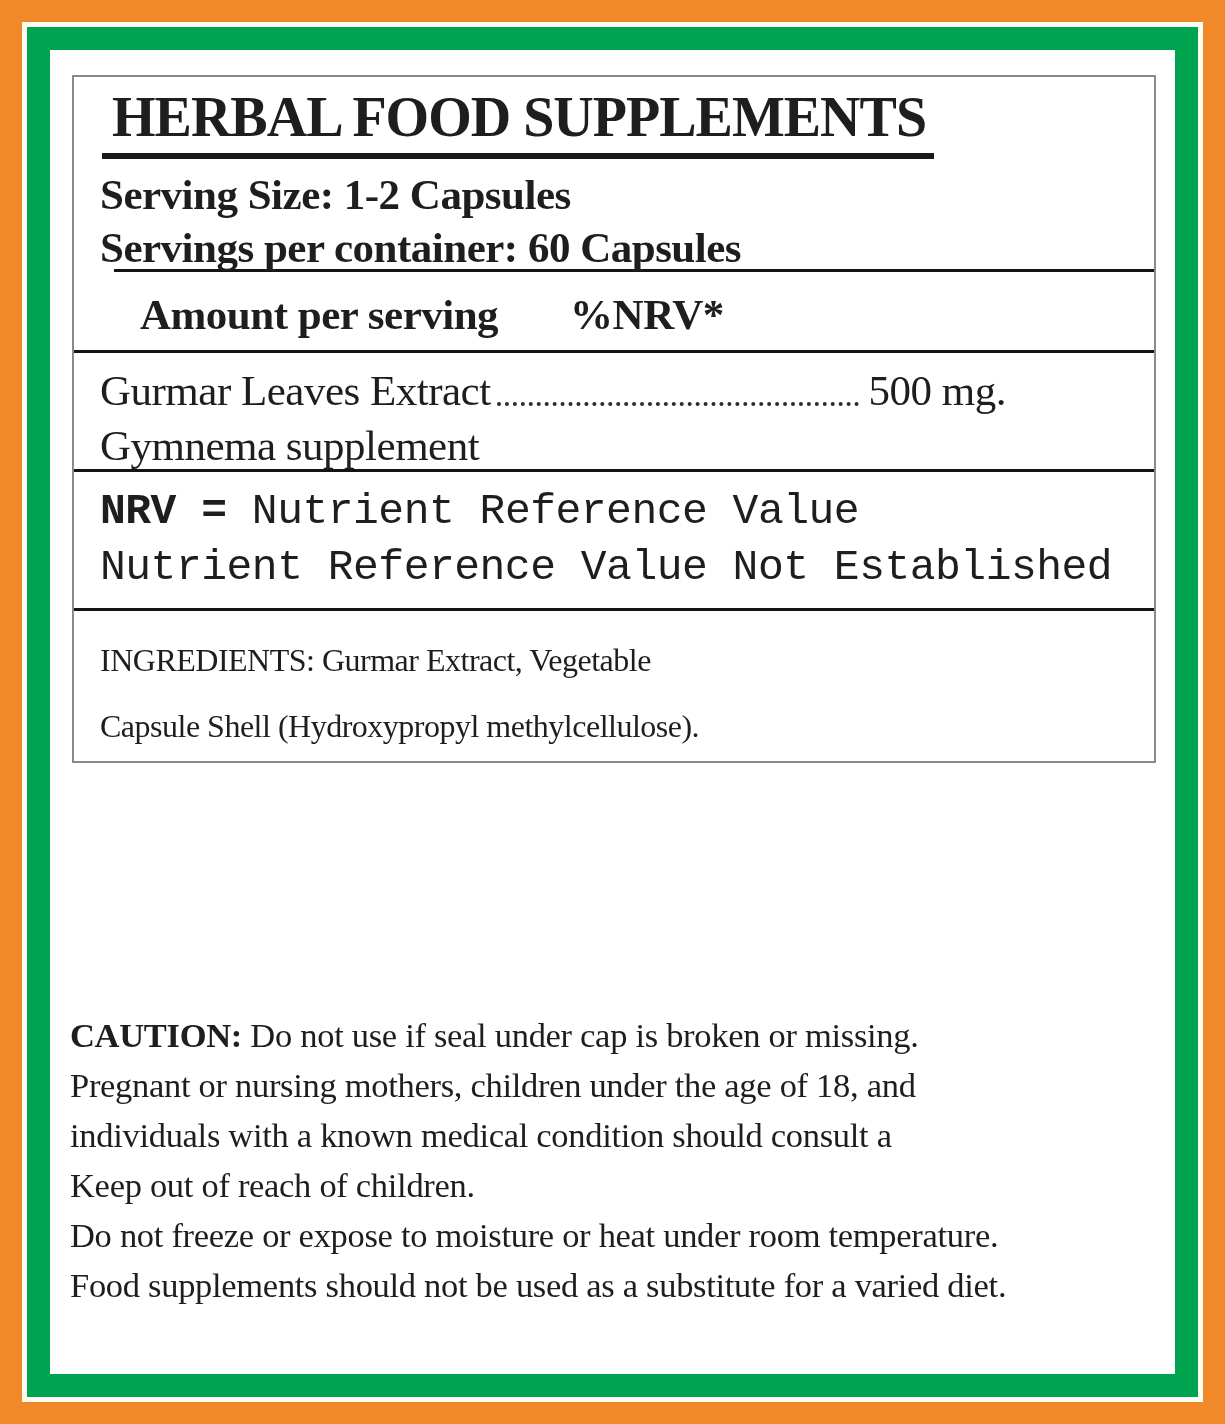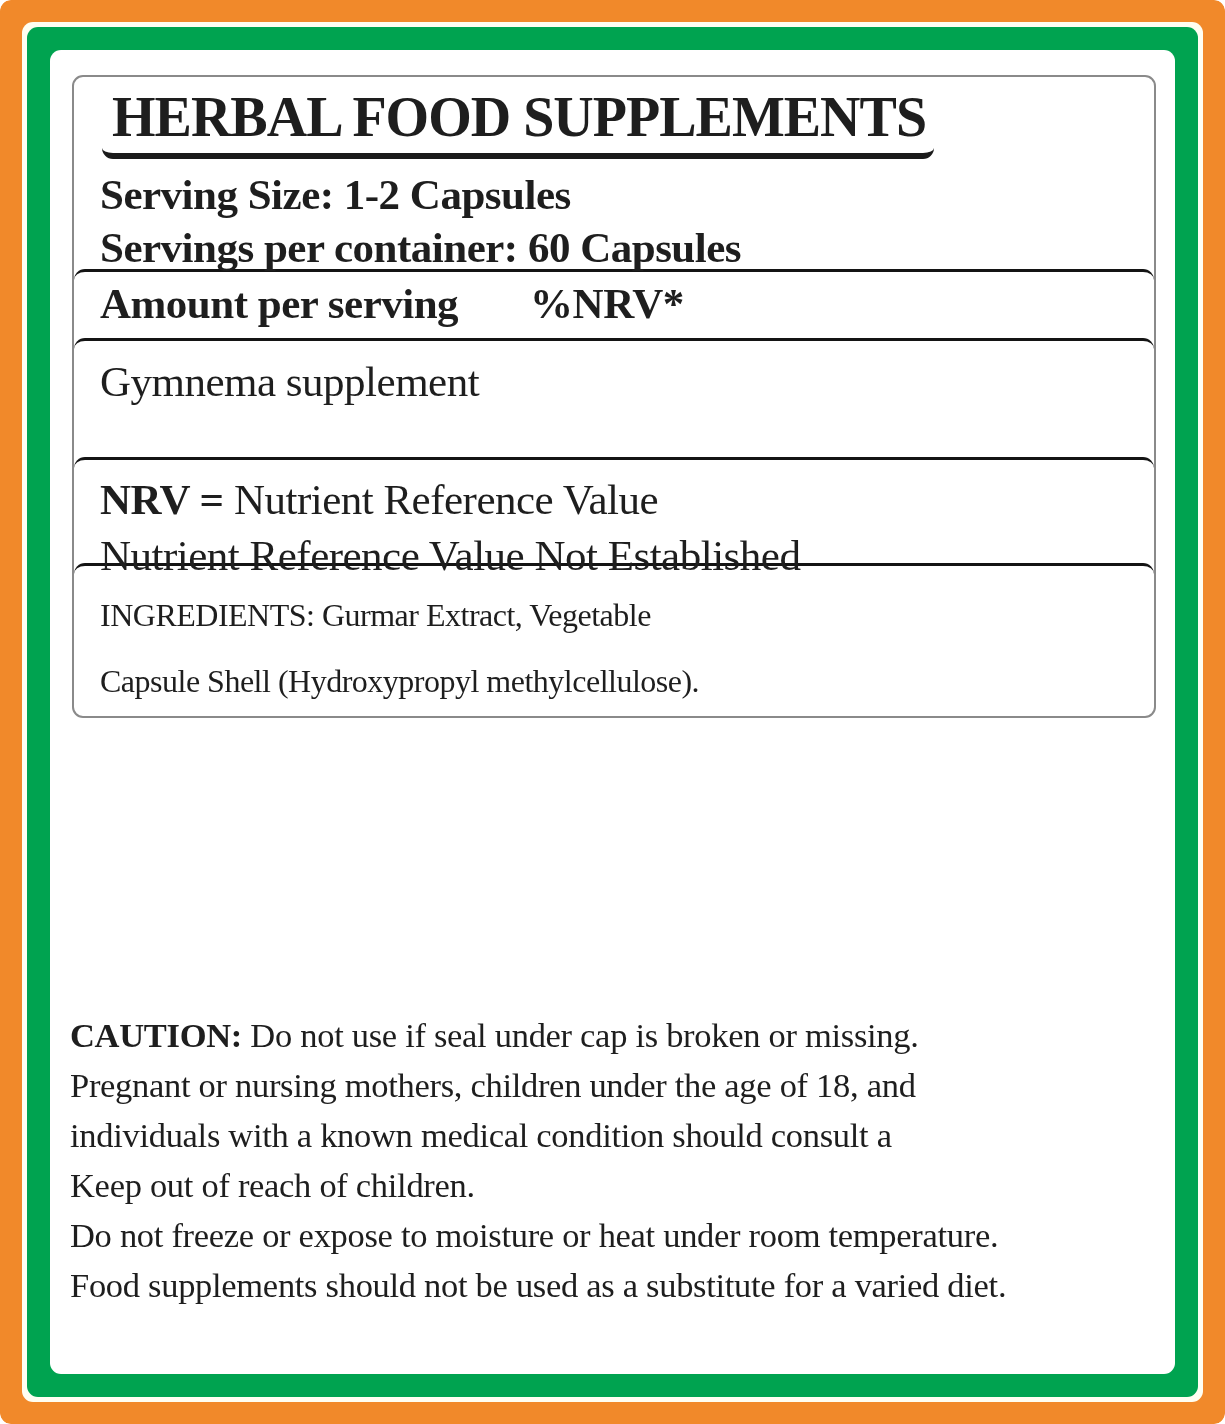--- a/index.html
+++ b/index.html
@@ -1,15 +1,15 @@
 <!DOCTYPE html>
 <html><head>
 <meta charset="utf-8">
 <style>
-  * { margin: 0; padding: 0; box-sizing: border-box; border-radius: 11px; }
+  * { margin: 0; padding: 0; box-sizing: border-box; }
   html, body { width: 1225px; height: 1424px; }
   body {
     position: relative;
     font-family: "Liberation Serif", "DejaVu Serif", serif;
     color: #1e1e1e;
     background: #ffffff;
     overflow: hidden;
   }
   .frame-orange { position: absolute; inset: 0; background: #F1892A; }
   .frame-white  { position: absolute; inset: 22px; background: #FFFEF2; }
@@ -40,21 +40,21 @@
   }
   .serving-line {
     font-size: 43px;
     font-weight: 700;
     line-height: 53px;
     letter-spacing: -0.5px;
     white-space: nowrap;
   }
   .serving-lines { margin-top: 9px; }
 
-  .row-columns { height: 69px; padding-top: 7px; }
+  .row-columns { height: 81px; padding-top: 18px; margin-left: 40px; }
   .col-amount { font-size: 43px; font-weight: 700; letter-spacing: -0.5px; white-space: nowrap; }
   .col-nrv    { font-size: 43px; font-weight: 700; letter-spacing: -0.5px; margin-left: 72px; white-space: nowrap; }
 
   .row-ingredient { height: 119px; padding-top: 12px; }
   .ing-line {
     display: flex;
     align-items: flex-end;
     margin-right: 128px;
     font-size: 43px;
     line-height: 52px;
@@ -62,21 +62,21 @@
   }
   .ing-name, .ing-amount { white-space: nowrap; }
   .leader {
     flex: 1 1 auto;
     margin: 0 10px 11px 6px;
     border-bottom: 4px dotted #2b2b2b;
     min-width: 40px;
   }
   .ing-sub { font-size: 43px; line-height: 58px; letter-spacing: -0.5px; white-space: nowrap; }
 
-  .row-nrv { height: 106px; padding-top: 12px; }
+  .row-nrv { height: 139px; padding-top: 12px; font-family: Liberation Mono, monospace; }
   .nrv-line { font-size: 43px; line-height: 56px; letter-spacing: -0.5px; white-space: nowrap; }
   .nrv-term { font-weight: 700; }
 
   .row-ingredients-list { height: 153px; padding-top: 16px; }
   .ingredients-line { font-size: 32px; line-height: 66px; letter-spacing: -0.5px; white-space: nowrap; }
 
   .row-usage { height: 251px; padding-top: 10px; }
   .usage-line { font-size: 43px; line-height: 60px; letter-spacing: -0.5px; white-space: nowrap; }
   .usage-heading { font-weight: 700; }
 
@@ -113,20 +113,25 @@
         <div class="serving-line">Serving Size: 1-2 Capsules</div>
         <div class="serving-line">Servings per container: 60 Capsules</div>
       </div>
     </div>
 
     <div class="row row-columns">
       <span class="col-amount">Amount per serving</span><span class="col-nrv">%NRV*</span>
     </div>
 
     <div class="row row-ingredient">
+      <div class="ing-line">
+        <span class="ing-name">Gurmar Leaves Extract</span>
+        <span class="leader"></span>
+        <span class="ing-amount">500 mg.</span>
+      </div>
       <div class="ing-sub">Gymnema supplement</div>
     </div>
 
     <div class="row row-nrv">
       <div class="nrv-line">
         <span class="nrv-term">NRV =</span><span> Nutrient Reference Value</span>
       </div>
       <div class="nrv-line">Nutrient Reference Value Not Established</div>
     </div>
 

